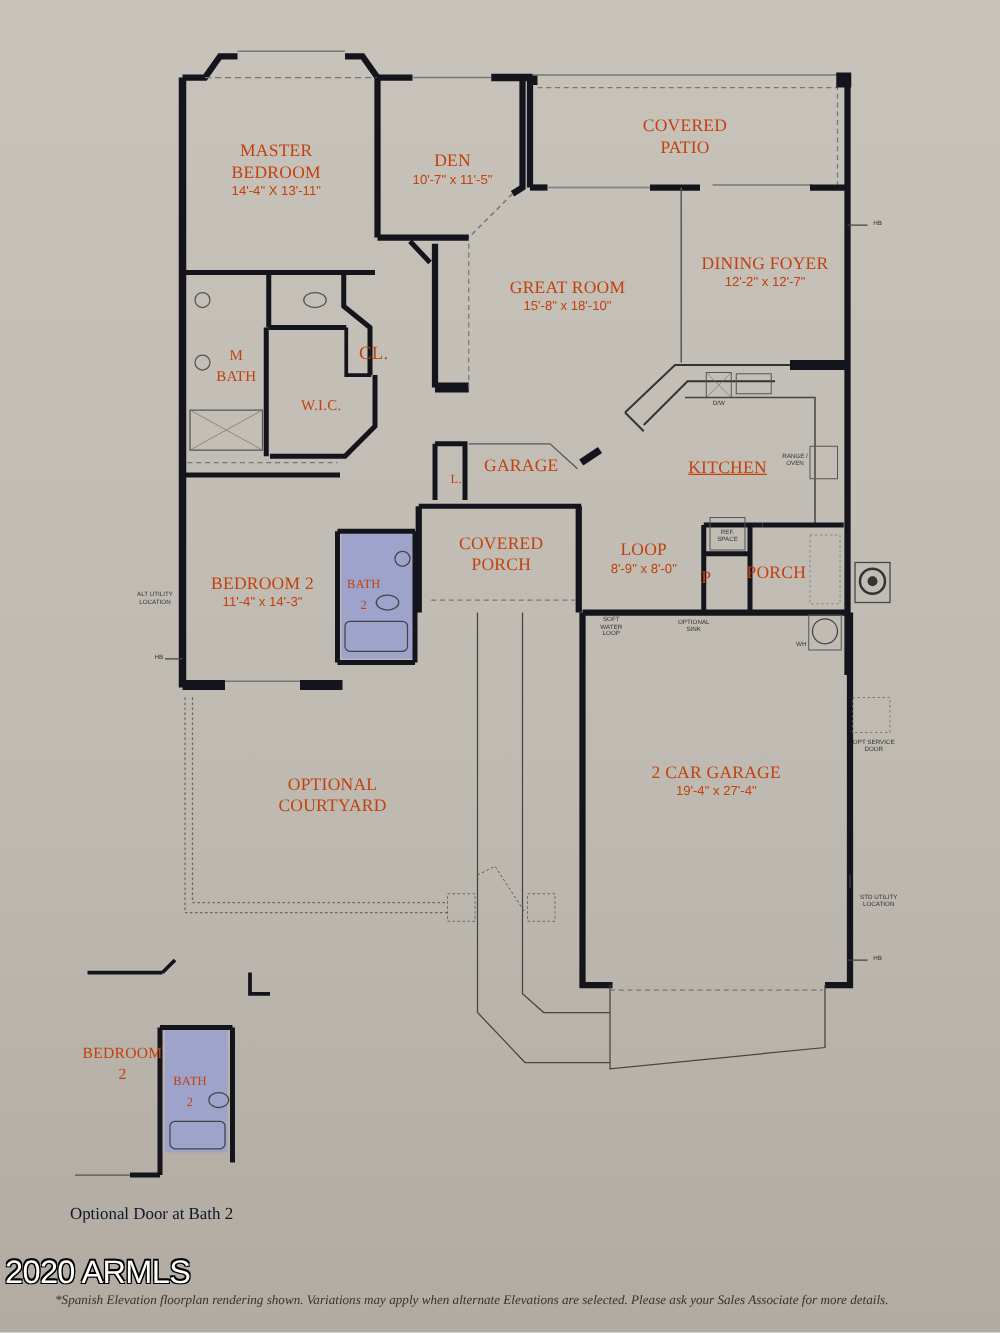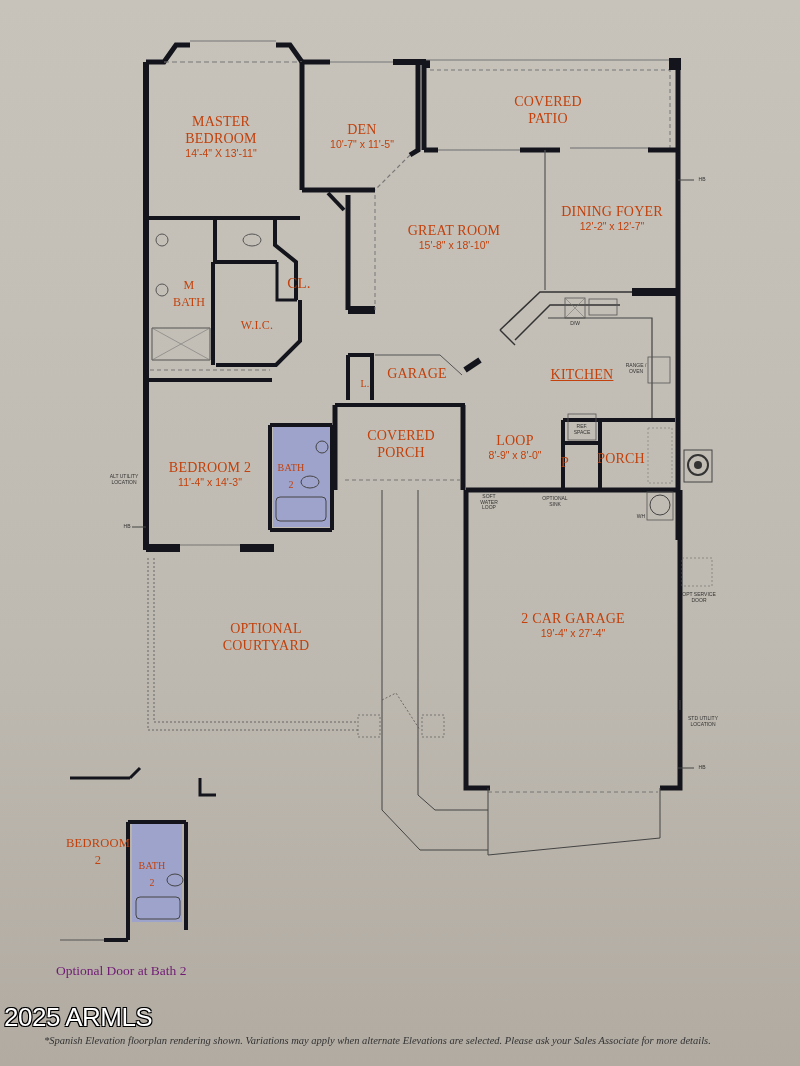--- a/index.html
+++ b/index.html
@@ -4,21 +4,21 @@
 <style>
   html,body{margin:0;padding:0;}
   body{width:800px;height:1066px;overflow:hidden;background:linear-gradient(180deg,#c7c3bb 0%,#bfbab1 60%,#b1aba2 100%);position:relative;font-family:"Liberation Serif","DejaVu Serif",serif;}
   #plan{position:absolute;left:0;top:0;width:800px;height:1066px;}
   .lbl{position:absolute;text-align:center;color:#c2410c;font-family:"Liberation Serif","DejaVu Serif",serif;line-height:1.05;transform:translateX(-50%);white-space:nowrap;}
   .lbl .n{font-size:14px;letter-spacing:0.2px;}
   .lbl .d{font-family:"Liberation Sans","DejaVu Sans",sans-serif;font-size:10.5px;display:block;margin-top:1px;}
   .tiny{position:absolute;font-family:"Liberation Sans","DejaVu Sans",sans-serif;font-size:5px;color:#333;text-align:center;line-height:1.1;transform:translateX(-50%);white-space:nowrap;}
   .watermark{position:absolute;left:4px;top:1002px;font-family:"Liberation Sans","DejaVu Sans",sans-serif;font-size:26px;color:#fff;text-shadow:1px 1px 0 #000,-1px -1px 0 #000,1px -1px 0 #000,-1px 1px 0 #000;letter-spacing:-0.5px;}
   .foot{position:absolute;left:44px;top:1035px;font-family:"Liberation Serif","DejaVu Serif",serif;font-style:italic;font-size:10.5px;color:#333;white-space:nowrap;}
-  .caption{position:absolute;left:56px;top:963px;font-family:"Liberation Serif","DejaVu Serif",serif;font-size:13.5px;color:#701a75;}
+  .caption{position:absolute;left:56px;top:963px;font-family:"Liberation Serif","DejaVu Serif",serif;font-size:13.5px;color:#0f172a;}
 </style>
 </head>
 <body>
 
 <svg id="plan" viewBox="0 0 800 1066" xmlns="http://www.w3.org/2000/svg">
   <g fill="none" stroke="#14151c" stroke-linejoin="miter">
 
     <rect x="273" y="427" width="58" height="100" fill="#9ea3cc" stroke="none"></rect>
 
     <path d="M146 62 V550" stroke-width="6"></path>
@@ -220,14 +220,14 @@
 <div class="lbl" style="left:98px;top:834px;">
   <span class="n" style="font-size:12.5px;">BEDROOM</span><br>
   <span class="n" style="font-size:12.5px;">2</span>
 </div>
 <div class="lbl" style="left:152px;top:856px;">
   <span class="n" style="font-size:10px;">BATH</span><br>
   <span class="n" style="font-size:10px;">2</span>
 </div>
 <div class="caption">Optional Door at Bath 2</div>
 
-<div class="watermark">2025 ARMLS</div>
+<div class="watermark">2020 ARMLS</div>
 <div class="foot">*Spanish Elevation floorplan rendering shown. Variations may apply when alternate Elevations are selected. Please ask your Sales Associate for more details.</div>
 
 </body></html>

